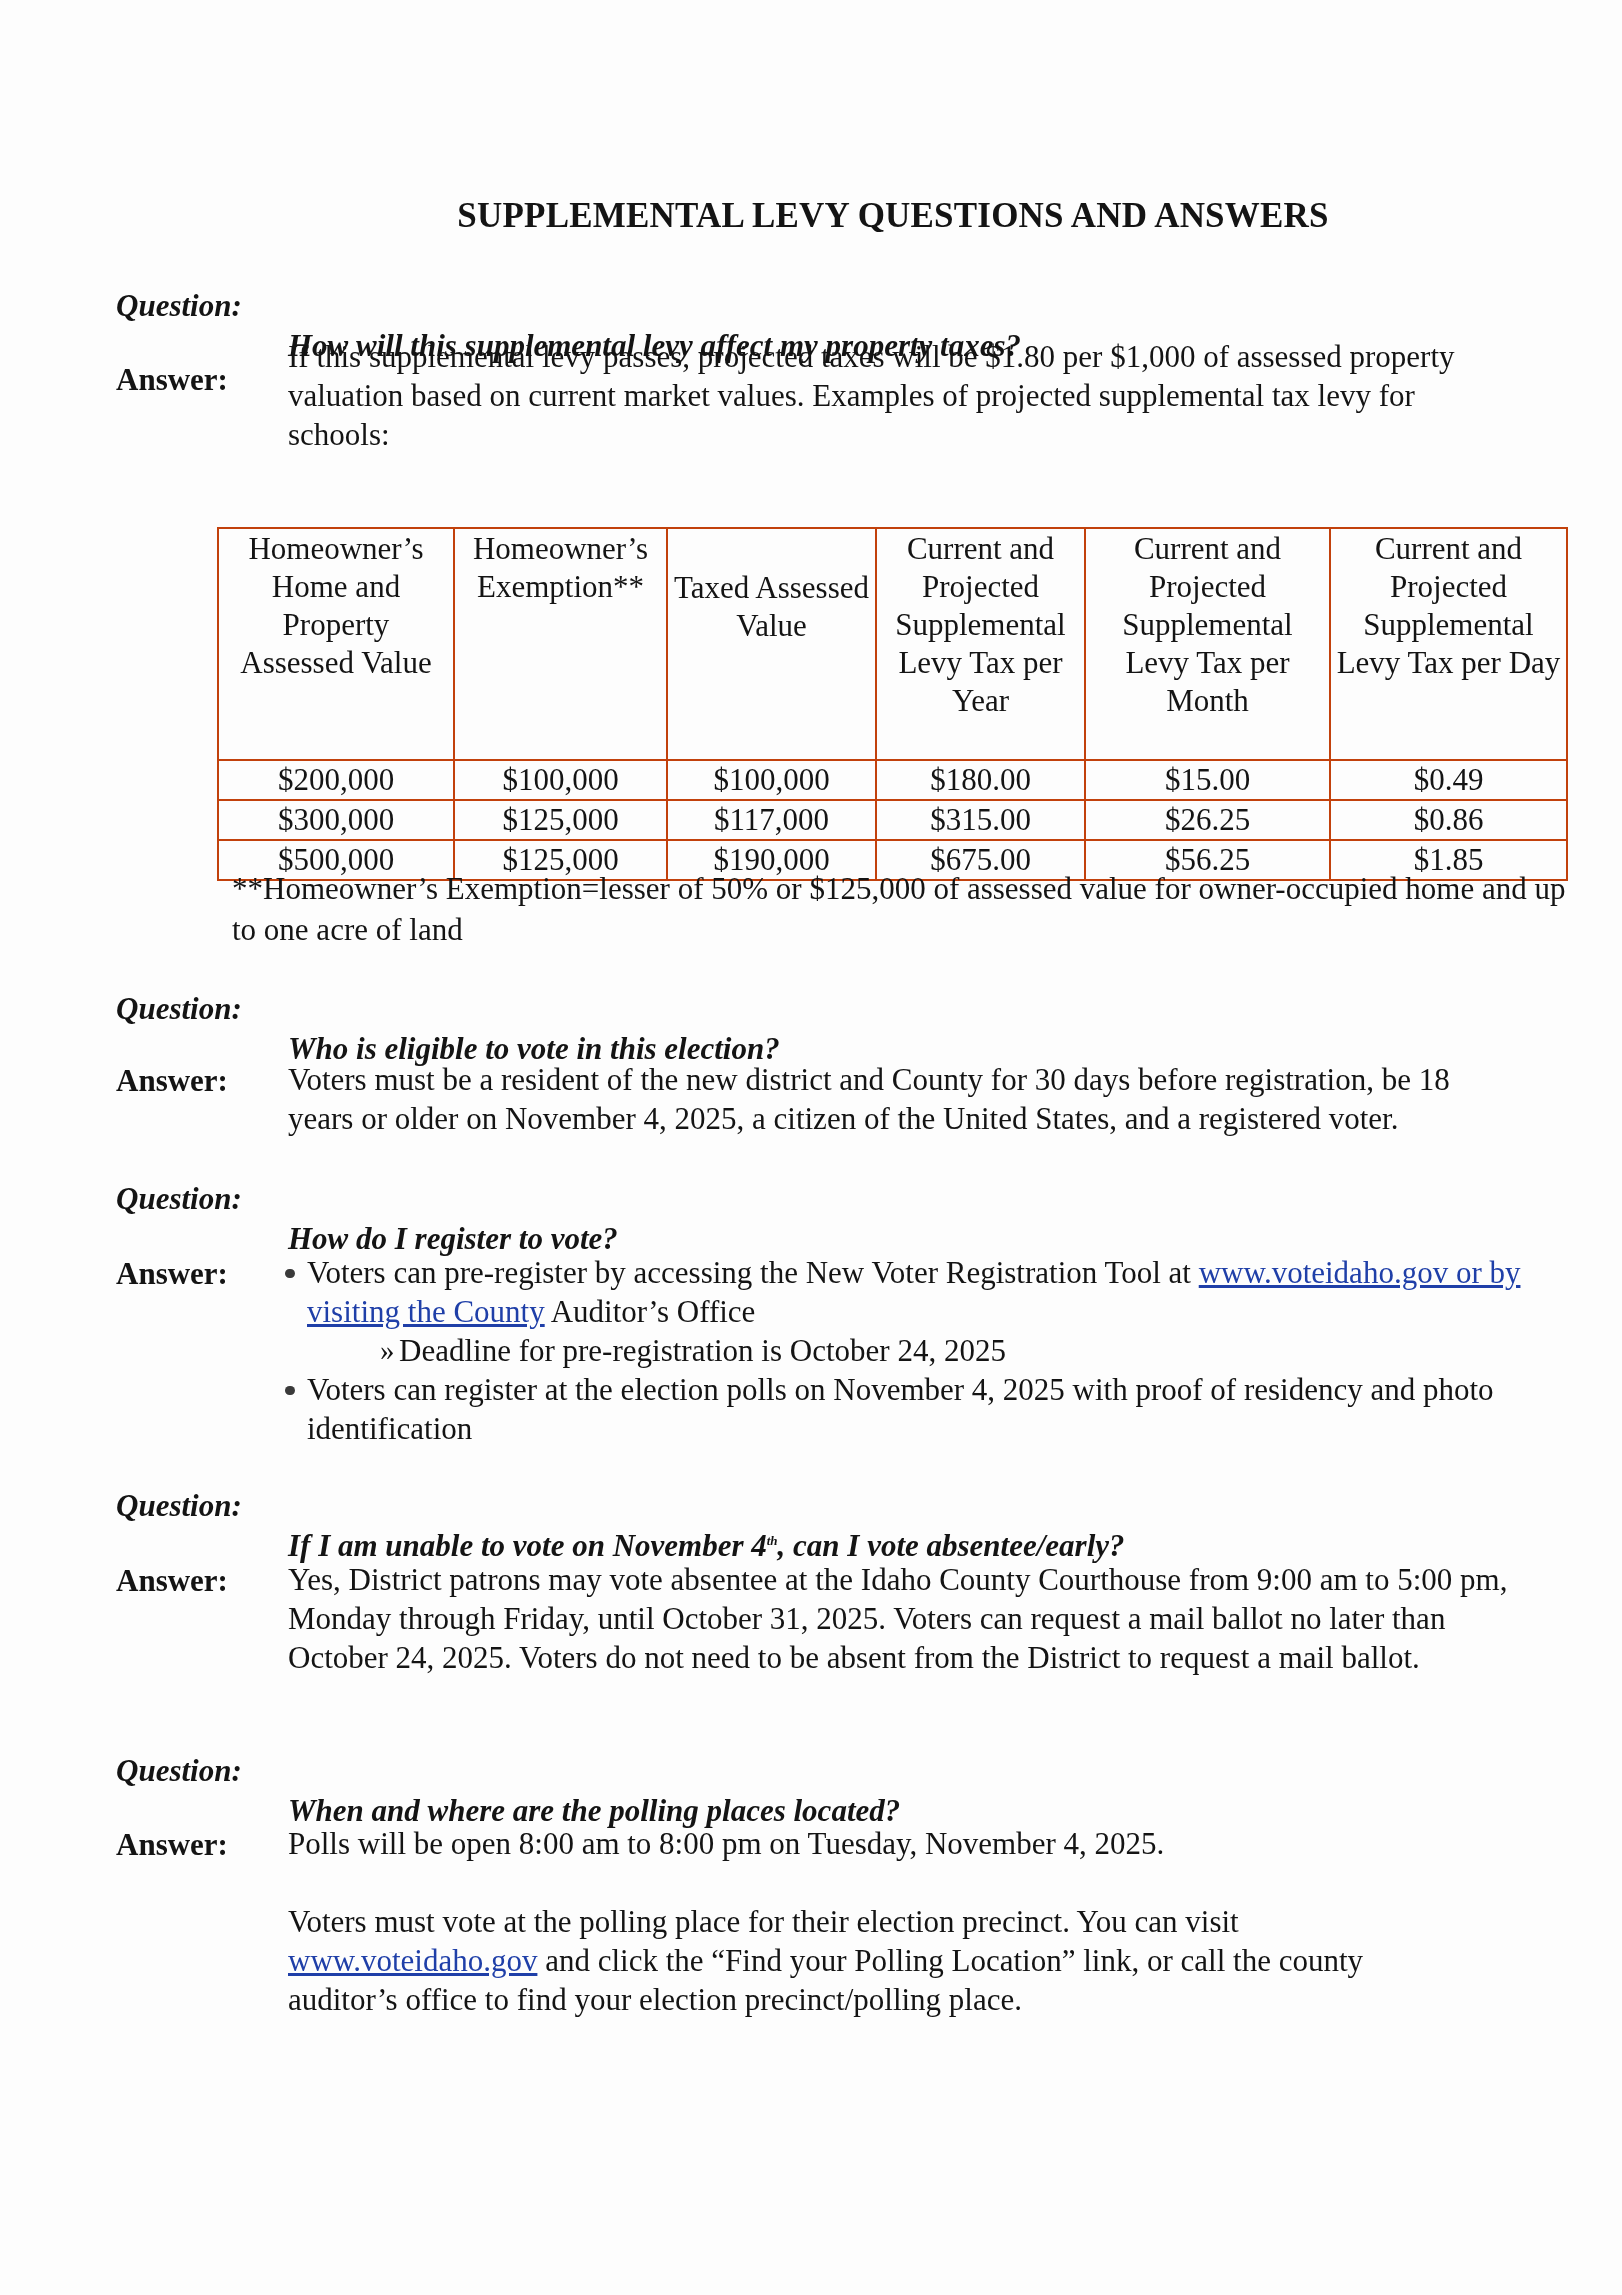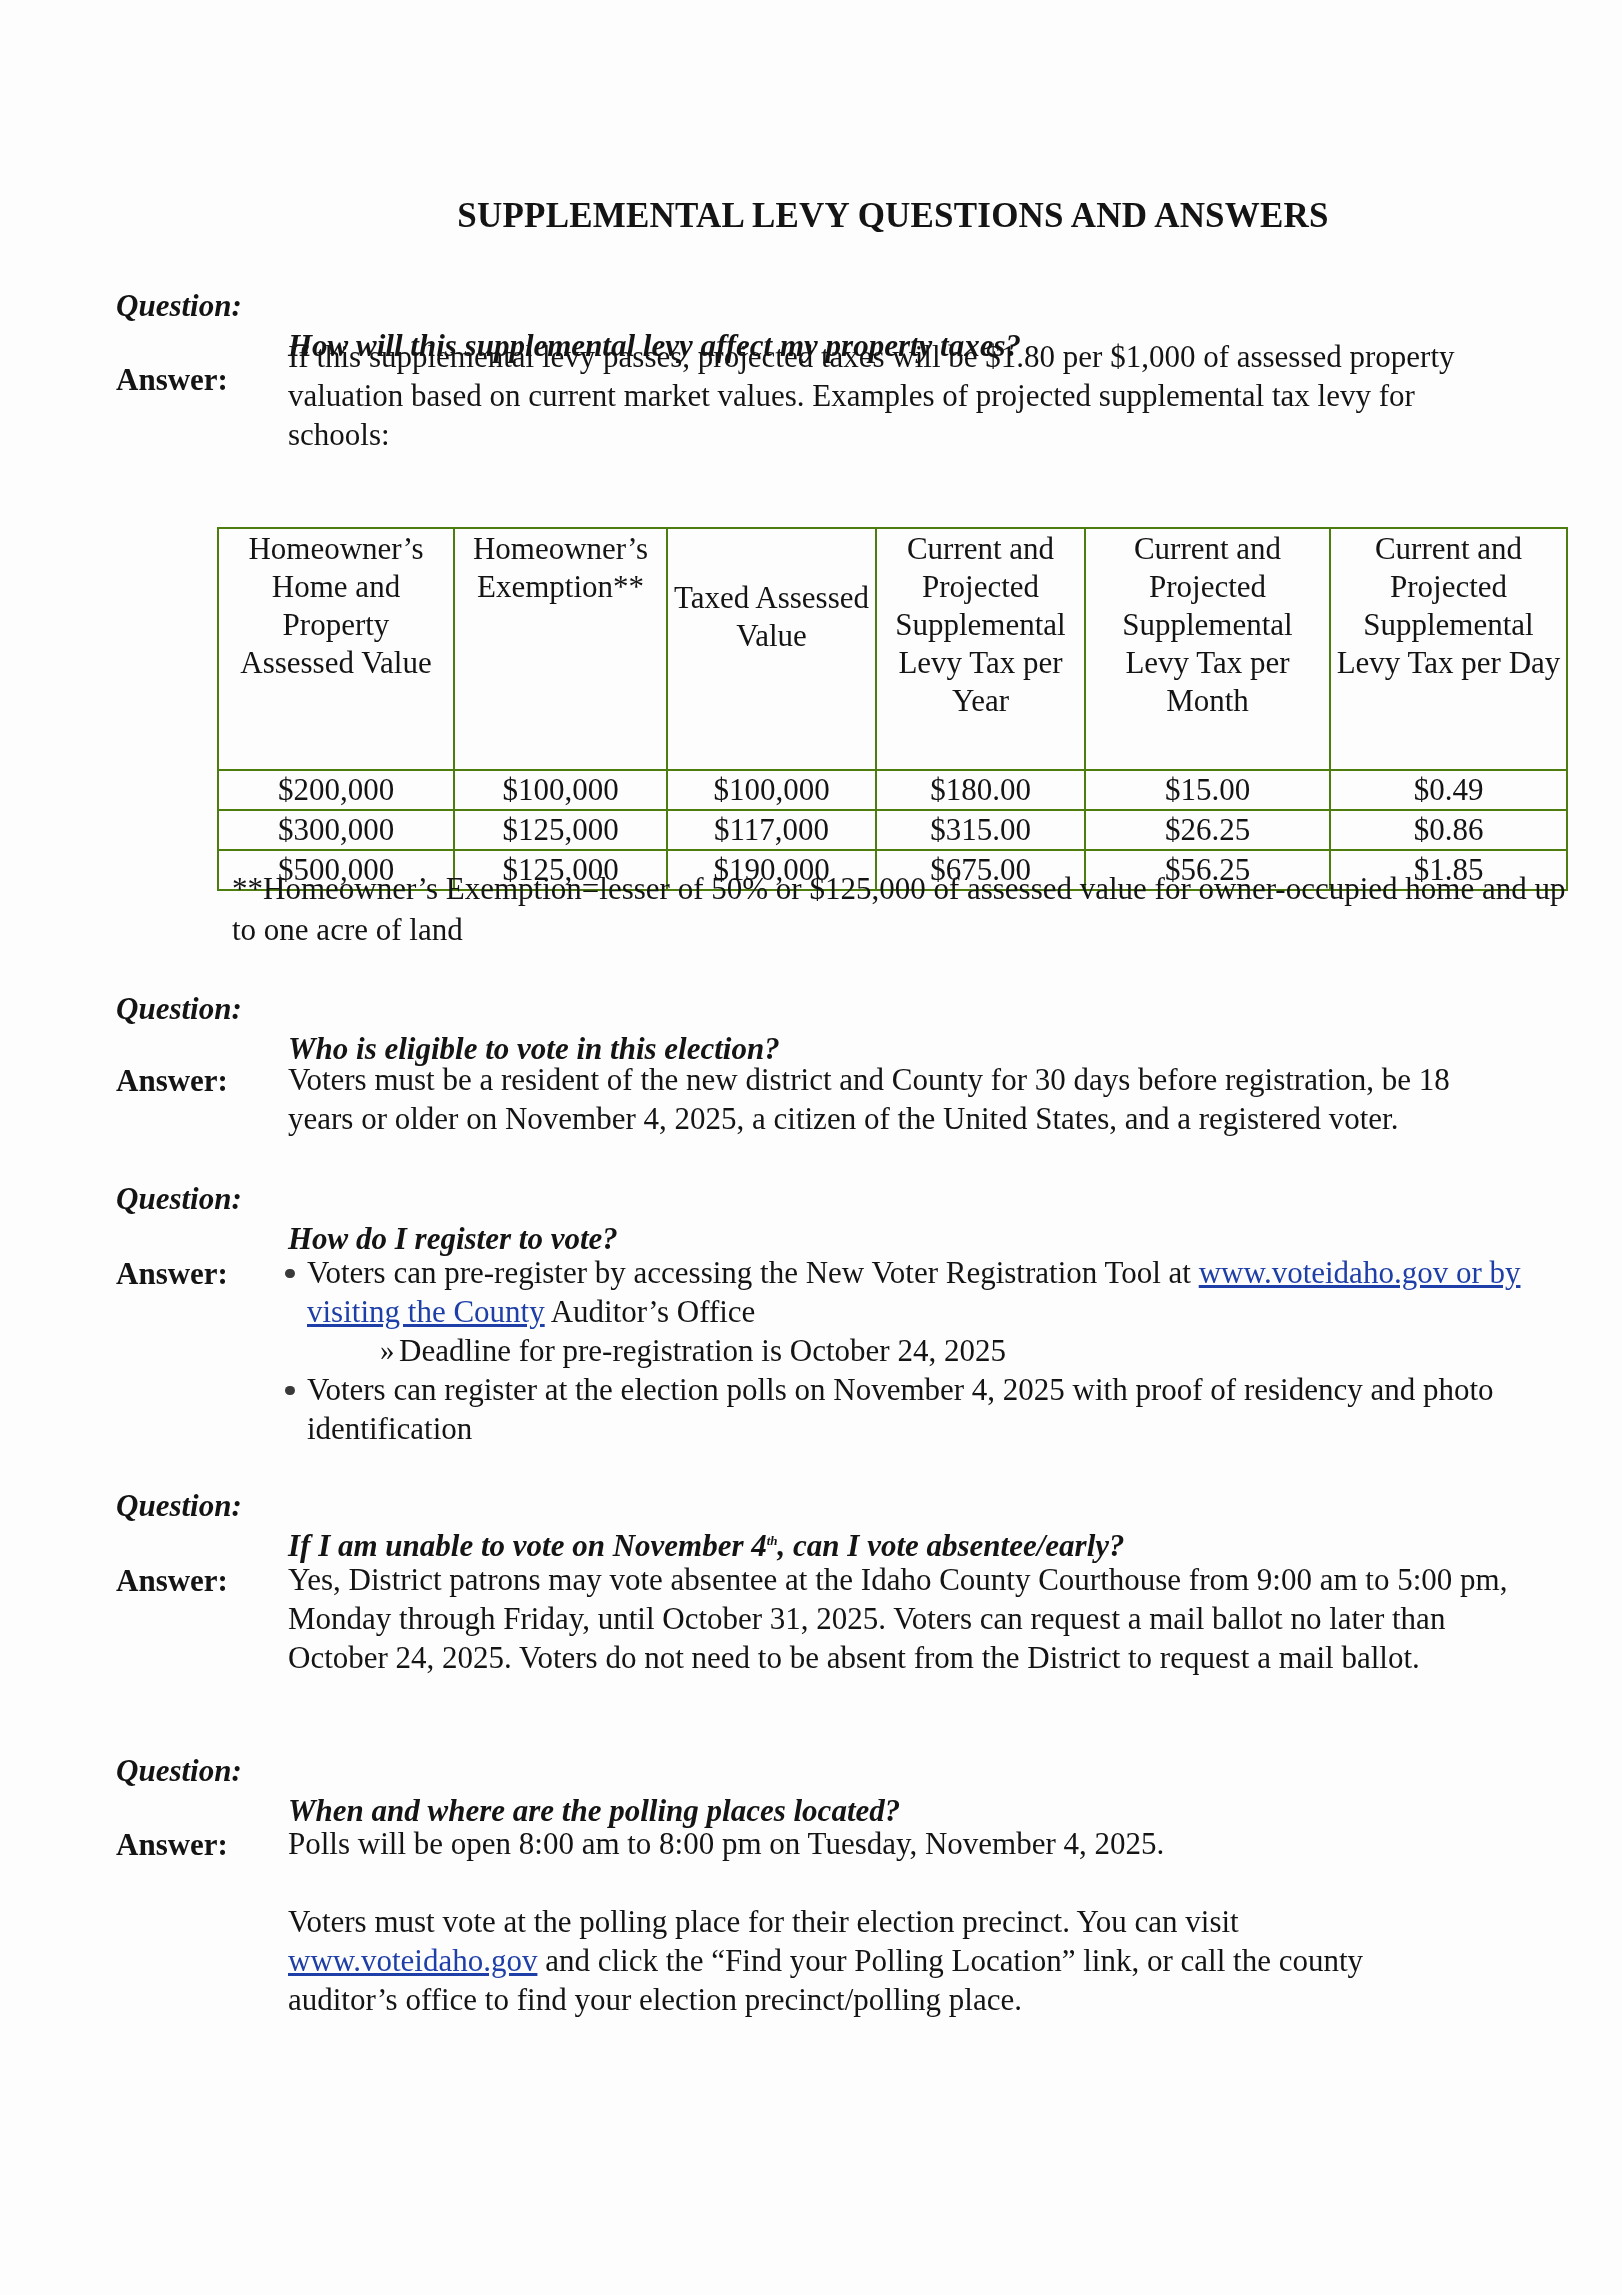--- a/index.html
+++ b/index.html
@@ -26,21 +26,21 @@
   sup { font-size: 13px; line-height: 0; }
   a.link { color: #1f3fa8; text-decoration: underline; }
   .strong { font-weight: normal; }
 
   
   table.levy {
     position: absolute; left: 217px; top: 527px; width: 1350px;
     border-collapse: collapse; font-size: 31px; table-layout: fixed;
   }
   table.levy th, table.levy td {
-    border: 2px solid #4d7c0f; text-align: center; font-weight: normal;
+    border: 2px solid #c2410c; text-align: center; font-weight: normal;
     padding: 0 3.9px;
   }
   table.levy th { vertical-align: top; line-height: 38px; height: 190px; padding-top: 1.3px; }
   table.levy td { height: 38px; line-height: 38px; }
   .footnote {
     position: absolute; left: 232px; top: 832px; width: 1361px; font-size: 31px; line-height: 41px; margin-top: 36px;
   }
 
   ul.bullets { list-style: none; margin: 0; padding: 0; }
   ul.bullets > li { position: relative; padding-left: 22px; line-height: 39px; }
@@ -69,21 +69,21 @@
         <col style="width:213px">
         <col style="width:209px">
       <col style="width:209px">
         <col style="width:245px">
         <col style="width:237px">
     </colgroup>
     <thead>
       <tr>
         <th>Homeowner’s Home and Property Assessed Value</th>
         <th>Homeowner’s Exemption**</th>
-        <th style="vertical-align:top;padding-top:50px">Taxed Assessed Value</th>
+        <th style="vertical-align:top;padding-top:40px">Taxed Assessed Value</th>
         <th>Current and Projected Supplemental Levy Tax per Year</th>
         <th>Current and Projected Supplemental Levy Tax per Month</th>
         <th>Current and Projected Supplemental Levy Tax per Day</th>
       </tr>
     </thead>
     <tbody>
       <tr>
         <td>$200,000</td>
         <td>$100,000</td>
         <td>$100,000</td>

